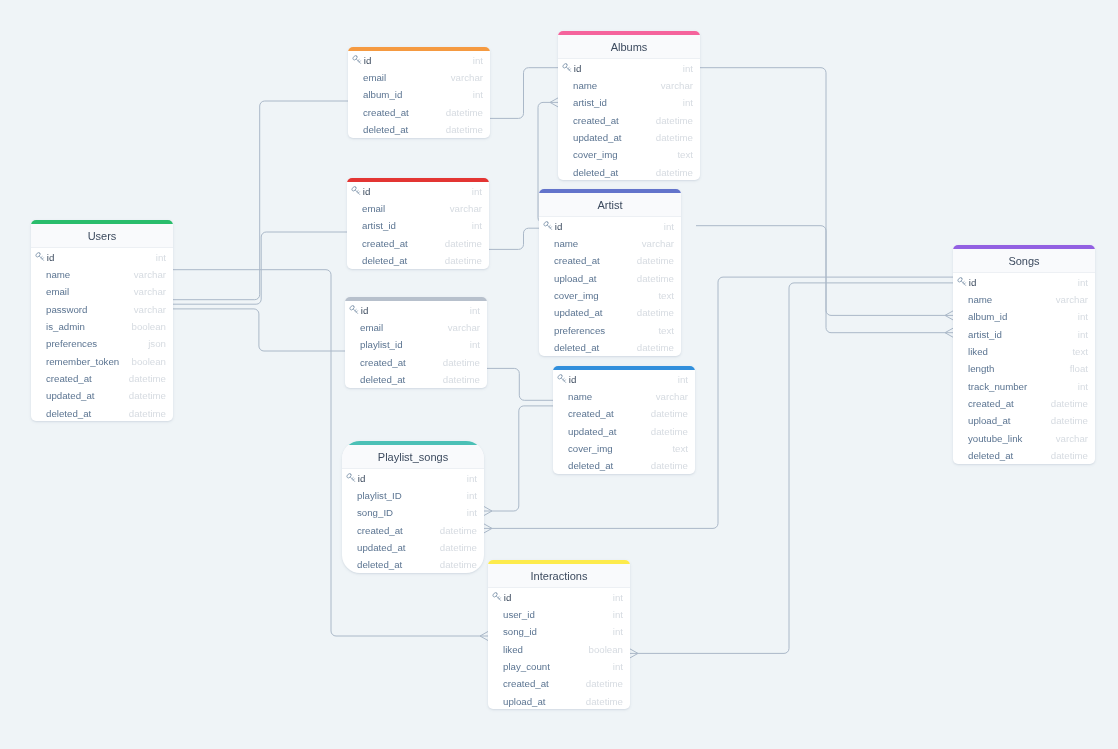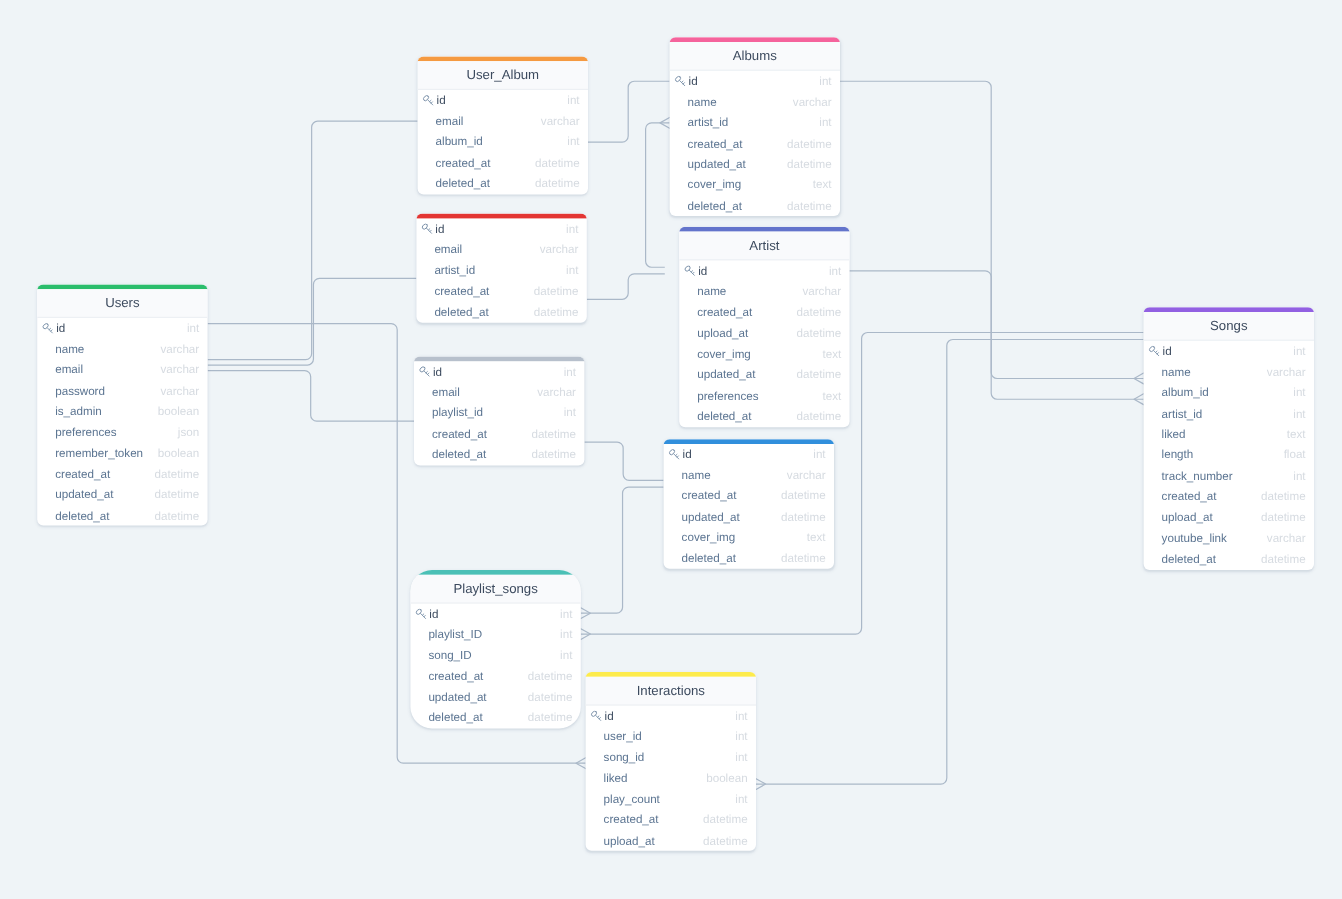--- a/index.html
+++ b/index.html
@@ -60,21 +60,21 @@
       <path d="M 484 528.4 L 713.00 528.40 A 5.00 5.00 0 0 0 718.00 523.40 L 718.00 282.10 A 5.00 5.00 0 0 1 723.00 277.10 L 953 277.1" fill="none" stroke="#aab8c8" stroke-width="1"></path>
       <g>
         <path d="M 484 523.9 L 492 528.4 L 484 532.9" fill="none" stroke="#aab8c8" stroke-width="1" stroke-linecap="round" stroke-linejoin="round"></path>
       </g>
       <path d="M 630 653.4 L 784.00 653.40 A 5.00 5.00 0 0 0 789.00 648.40 L 789.00 287.90 A 5.00 5.00 0 0 1 794.00 282.90 L 953 282.9" fill="none" stroke="#aab8c8" stroke-width="1"></path>
       <g>
         <path d="M 630 648.9 L 638 653.4 L 630 657.9" fill="none" stroke="#aab8c8" stroke-width="1" stroke-linecap="round" stroke-linejoin="round"></path>
       </g>
     </svg>
   <div id="tables">
-      <div class="table" style="left:31px;top:237px;">
+      <div class="table" style="left:31px;top:220px;">
         <div class="tbar" style="background:#2abd6c"></div>
         <div class="thead">Users</div>
         <div class="row pk">
           <span class="kw">
             <svg class="keyicon" viewBox="0 0 20 20">
               <g fill="none" stroke="#7d93ab" stroke-width="1.6" stroke-linecap="round">
                 <ellipse cx="6.2" cy="5.7" rx="5.0" ry="3.5" transform="rotate(-45 6.2 5.7)"></ellipse>
                 <path d="M9.1 8.6 L17.6 17.2"></path>
                 <path d="M12.2 11.7 L14.6 9.4"></path>
                 <path d="M14.8 14.3 L17.1 12.0"></path>
@@ -116,21 +116,20 @@
           <span class="fn">updated_at</span>
           <span class="ft">datetime</span>
         </div>
         <div class="row">
           <span class="fn">deleted_at</span>
           <span class="ft">datetime</span>
         </div>
       </div>
       <div class="table" style="left:348px;top:47px;">
         <div class="tbar" style="background:#f59a41"></div>
-        <div class="thead">User_Album</div>
         <div class="row pk">
           <span class="kw">
             <svg class="keyicon" viewBox="0 0 20 20">
               <g fill="none" stroke="#7d93ab" stroke-width="1.6" stroke-linecap="round">
                 <ellipse cx="6.2" cy="5.7" rx="5.0" ry="3.5" transform="rotate(-45 6.2 5.7)"></ellipse>
                 <path d="M9.1 8.6 L17.6 17.2"></path>
                 <path d="M12.2 11.7 L14.6 9.4"></path>
                 <path d="M14.8 14.3 L17.1 12.0"></path>
               </g>
             </svg>
@@ -214,21 +213,21 @@
         </div>
         <div class="row">
           <span class="fn">created_at</span>
           <span class="ft">datetime</span>
         </div>
         <div class="row">
           <span class="fn">deleted_at</span>
           <span class="ft">datetime</span>
         </div>
       </div>
-      <div class="table" style="left:342px;top:475px;border-radius:18px;">
+      <div class="table" style="left:342px;top:441px;border-radius:18px;">
         <div class="tbar" style="background:#4bc0b6"></div>
         <div class="thead">Playlist_songs</div>
         <div class="row pk">
           <span class="kw">
             <svg class="keyicon" viewBox="0 0 20 20">
               <g fill="none" stroke="#7d93ab" stroke-width="1.6" stroke-linecap="round">
                 <ellipse cx="6.2" cy="5.7" rx="5.0" ry="3.5" transform="rotate(-45 6.2 5.7)"></ellipse>
                 <path d="M9.1 8.6 L17.6 17.2"></path>
                 <path d="M12.2 11.7 L14.6 9.4"></path>
                 <path d="M14.8 14.3 L17.1 12.0"></path>
@@ -294,21 +293,21 @@
         </div>
         <div class="row">
           <span class="fn">cover_img</span>
           <span class="ft">text</span>
         </div>
         <div class="row">
           <span class="fn">deleted_at</span>
           <span class="ft">datetime</span>
         </div>
       </div>
-      <div class="table" style="left:566px;top:189px;">
+      <div class="table" style="left:539px;top:189px;">
         <div class="tbar" style="background:#6374cb"></div>
         <div class="thead">Artist</div>
         <div class="row pk">
           <span class="kw">
             <svg class="keyicon" viewBox="0 0 20 20">
               <g fill="none" stroke="#7d93ab" stroke-width="1.6" stroke-linecap="round">
                 <ellipse cx="6.2" cy="5.7" rx="5.0" ry="3.5" transform="rotate(-45 6.2 5.7)"></ellipse>
                 <path d="M9.1 8.6 L17.6 17.2"></path>
                 <path d="M12.2 11.7 L14.6 9.4"></path>
                 <path d="M14.8 14.3 L17.1 12.0"></path>
@@ -419,21 +418,21 @@
         </div>
         <div class="row">
           <span class="fn">created_at</span>
           <span class="ft">datetime</span>
         </div>
         <div class="row">
           <span class="fn">upload_at</span>
           <span class="ft">datetime</span>
         </div>
       </div>
-      <div class="table" style="left:953px;top:256px;">
+      <div class="table" style="left:953px;top:245px;">
         <div class="tbar" style="background:#9260e2"></div>
         <div class="thead">Songs</div>
         <div class="row pk">
           <span class="kw">
             <svg class="keyicon" viewBox="0 0 20 20">
               <g fill="none" stroke="#7d93ab" stroke-width="1.6" stroke-linecap="round">
                 <ellipse cx="6.2" cy="5.7" rx="5.0" ry="3.5" transform="rotate(-45 6.2 5.7)"></ellipse>
                 <path d="M9.1 8.6 L17.6 17.2"></path>
                 <path d="M12.2 11.7 L14.6 9.4"></path>
                 <path d="M14.8 14.3 L17.1 12.0"></path>

